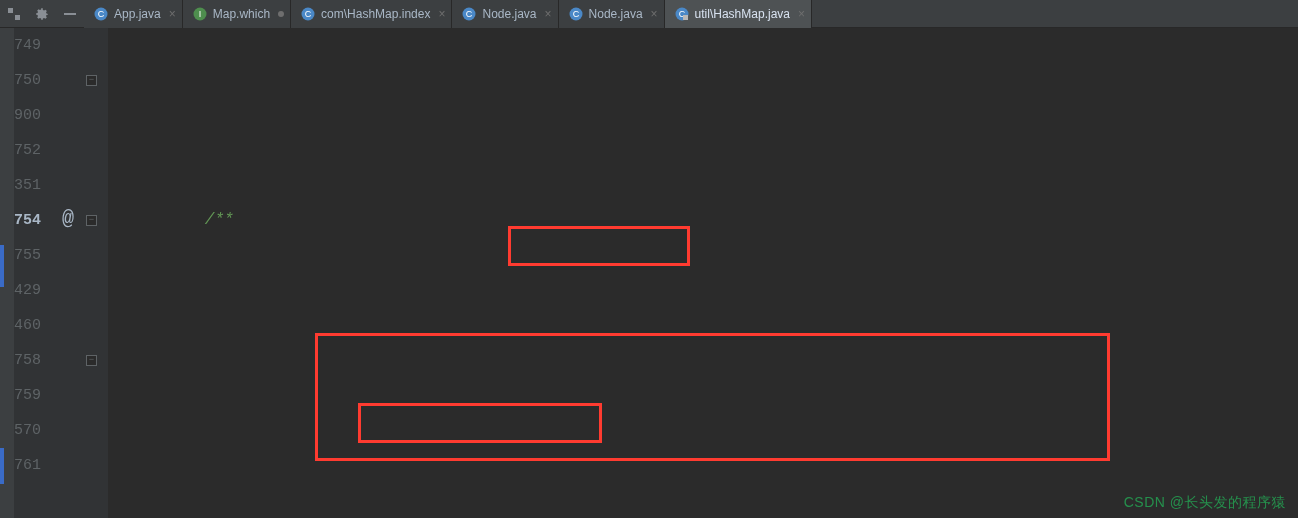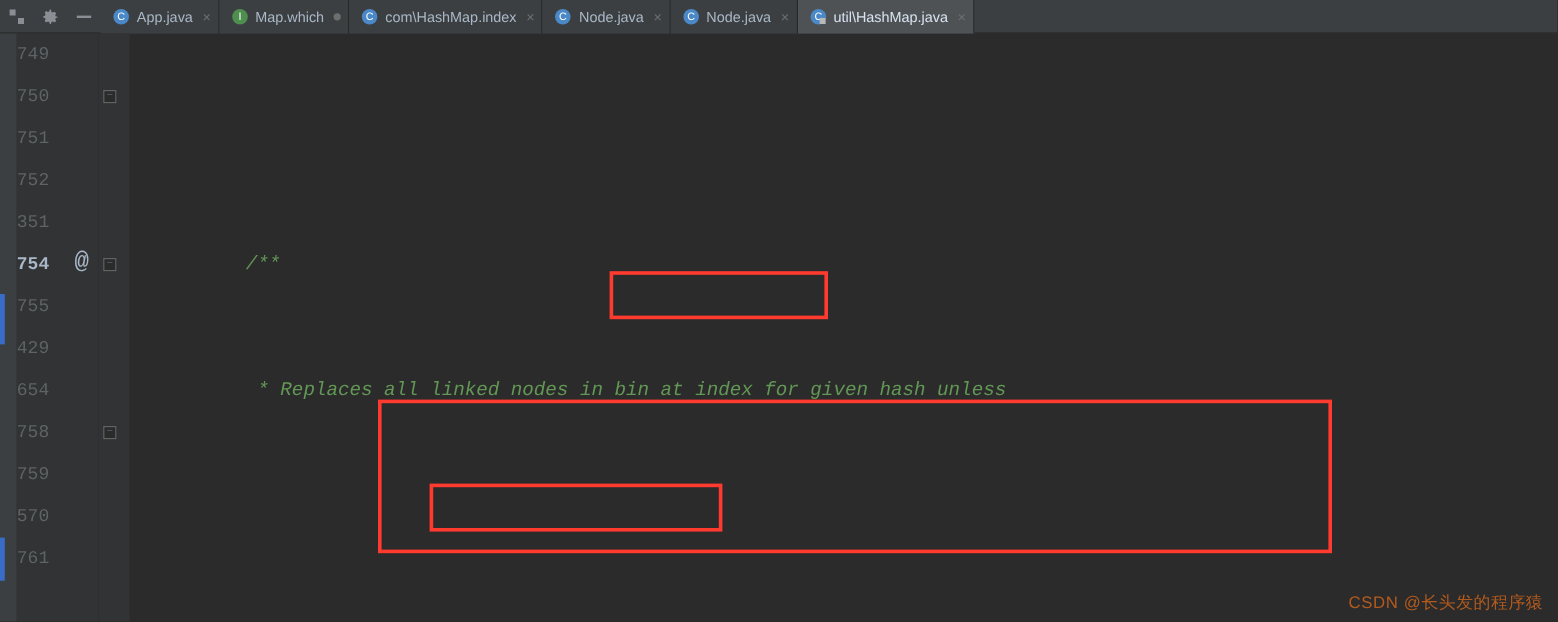--- a/index.html
+++ b/index.html
@@ -94,21 +94,21 @@
   }
   .code .row { height: 35px; padding-left: 20px; }
   .cmt { color: #629755; font-style: italic; }
   .annotation {
     position: absolute;
     border: 3px solid #ff3b30;
     pointer-events: none;
   }
   .watermark {
     position: absolute; right: 12px; bottom: 6px;
-    color: #f97316; font-size: 14px; font-family: Arial, sans-serif;
+    color: #22c55e; font-size: 14px; font-family: Arial, sans-serif;
     opacity: 0.65; letter-spacing: 0.5px;
   }
 </style>
 </head>
 <body>
 
 <div class="topbar">
   <svg class="tool-icon" viewBox="0 0 16 16">
       <path d="M2 2h5v5H2zM9 9h5v5H9z" fill="currentColor"></path>
     </svg>
@@ -177,44 +177,44 @@
   <div class="leftbar">
     <div class="line-marker">
       <div class="m1" style="top:217px;height:42px;"></div>
       <div class="m1" style="top:420px;height:36px;"></div>
     </div>
   </div>
 
   <div class="gutter">
       <div style="height: 35px;"><span class="ln">749</span></div>
       <div style="height: 35px;"><span class="ln">750</span></div>
-      <div style="height: 35px;"><span class="ln">751</span></div>
+      <div style="height: 35px;"><span class="ln">900</span></div>
       <div style="height: 35px;"><span class="ln">752</span></div>
       <div style="height: 35px;"><span class="ln">351</span></div>
       <div class="highlight-line" style="height: 35px;"><span class="ln">754</span></div>
       <div style="height: 35px;"><span class="ln">755</span></div>
       <div style="height: 35px;"><span class="ln">429</span></div>
-      <div style="height: 35px;"><span class="ln">654</span></div>
+      <div style="height: 35px;"><span class="ln">460</span></div>
       <div style="height: 35px;"><span class="ln">758</span></div>
       <div style="height: 35px;"><span class="ln">759</span></div>
       <div style="height: 35px;"><span class="ln">570</span></div>
       <div style="height: 35px;"><span class="ln">761</span></div>
     </div>
 
   <div class="fold-col">
       <div class="fold" style="top: 47px;">−</div>
       <div class="fold" style="top: 187px;">−</div>
       <div class="fold" style="top: 327px;">−</div>
       <div class="override" style="top: 179px;">@</div>
     </div>
 
   <div class="code">
     <div class="row"></div>
     <div class="row"><span class="cmt">        </span><span class="cmt">/**</span></div>
-    <div class="row"><span class="cmt">        </span><span class="cmt"> * Replaces all linked nodes in bin at index for given hash unless</span></div>
+    <div class="row"><span class="cmt">        </span></div>
     <div class="row"><span class="cmt">        </span></div>
     
     
     
     
     
     
     
     
     

